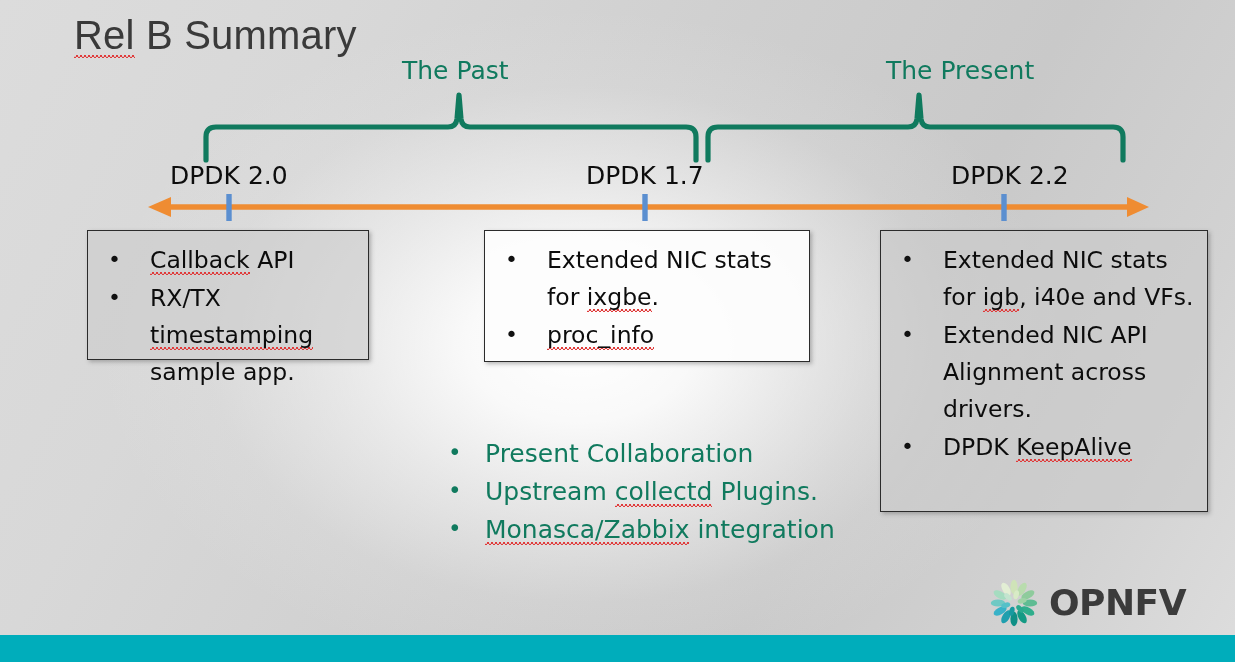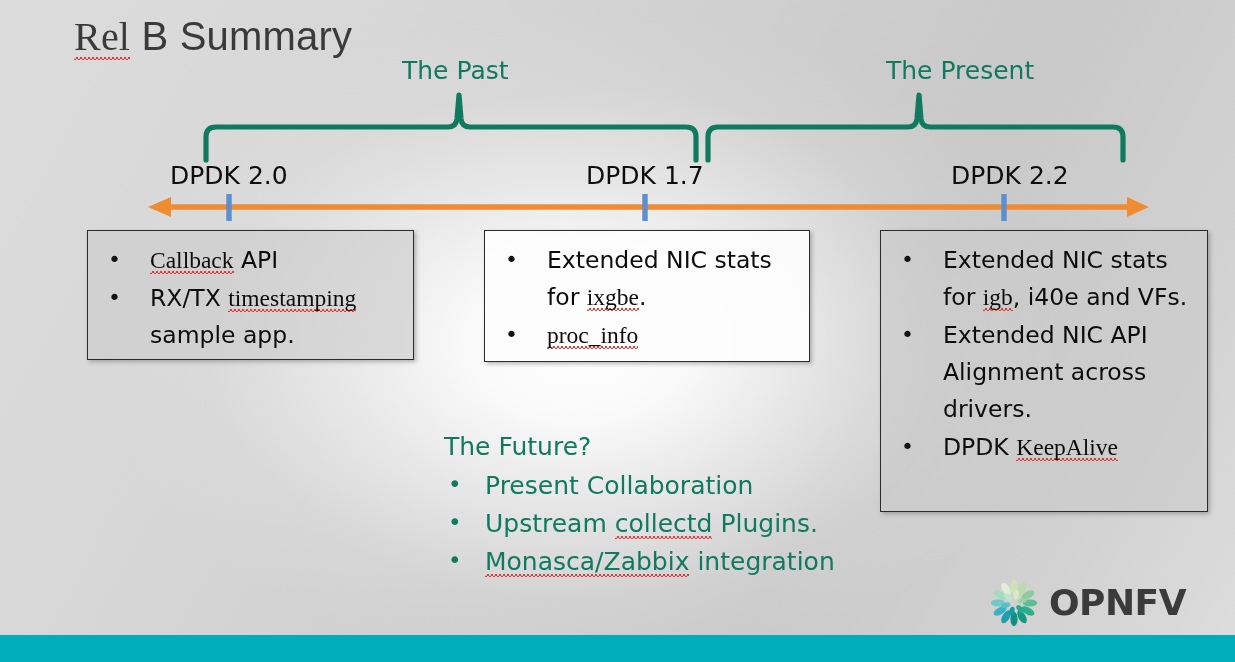--- a/index.html
+++ b/index.html
@@ -31,21 +31,20 @@
     white-space: nowrap;
   }
   .sq {
     background-repeat: repeat-x;
     background-position: left 100%;
     background-size: 4px 3px;
     background-image:
       radial-gradient(circle at 1px 2.6px, #e03b3b 1.05px, rgba(224,59,59,0) 1.25px),
       radial-gradient(circle at 3px 0.6px, #e03b3b 1.05px, rgba(224,59,59,0) 1.25px);
     padding-bottom: 1px;
-    font-family: Liberation Serif, serif;
   }
 
   
   .brace-label {
     position: absolute;
     font-family: "DejaVu Sans", sans-serif;
     font-size: 25px;
     color: #107a5e;
     white-space: nowrap;
   }
@@ -74,21 +73,21 @@
   #tl-2 { left: 944px; margin-left: 7px; }
 
   
   .box {
     position: absolute;
     border: 1.4px solid #2b2b2b;
     box-shadow: 2px 2px 4px rgba(90,90,90,0.42);
     box-sizing: border-box;
   }
   #box-0 {
-    left: 87px;  top: 230px;  width: 327px; height: 130px;
+    left: 87px;  top: 230px;  width: 282px; height: 130px;
     background: rgba(203,203,203,0.62);
   }
   #box-1 {
     left: 484px; top: 230px;  width: 326px; height: 132px;
     background: rgba(253,253,253,0.93);
   }
   #box-2 {
     left: 880px; top: 230px;  width: 328px; height: 282px;
     background: rgba(201,201,201,0.60);
   }
@@ -233,21 +232,20 @@
   </div>
   <div class="box" id="box-2">
     <ul class="bullet-list">
         <li><span>Extended NIC stats for </span><span class="sq">igb</span><span>, i40e and VFs.</span></li>
         <li><span>Extended NIC API Alignment across drivers.</span></li>
         <li><span>DPDK </span><span class="sq">KeepAlive</span></li>
       </ul>
   </div>
 
   <div id="future">
-    <div id="future-title">The Future?</div>
     <ul id="future-list">
         <li><span>Present Collaboration</span></li>
         <li><span>Upstream </span><span class="sq-teal">collectd</span><span> Plugins.</span></li>
         <li><span class="sq-teal">Monasca/Zabbix</span><span> integration</span></li>
       </ul>
   </div>
 
   <div id="logo">
     <svg id="logo-mark" viewBox="0 0 52 50">
       <g transform="translate(26,25)">

